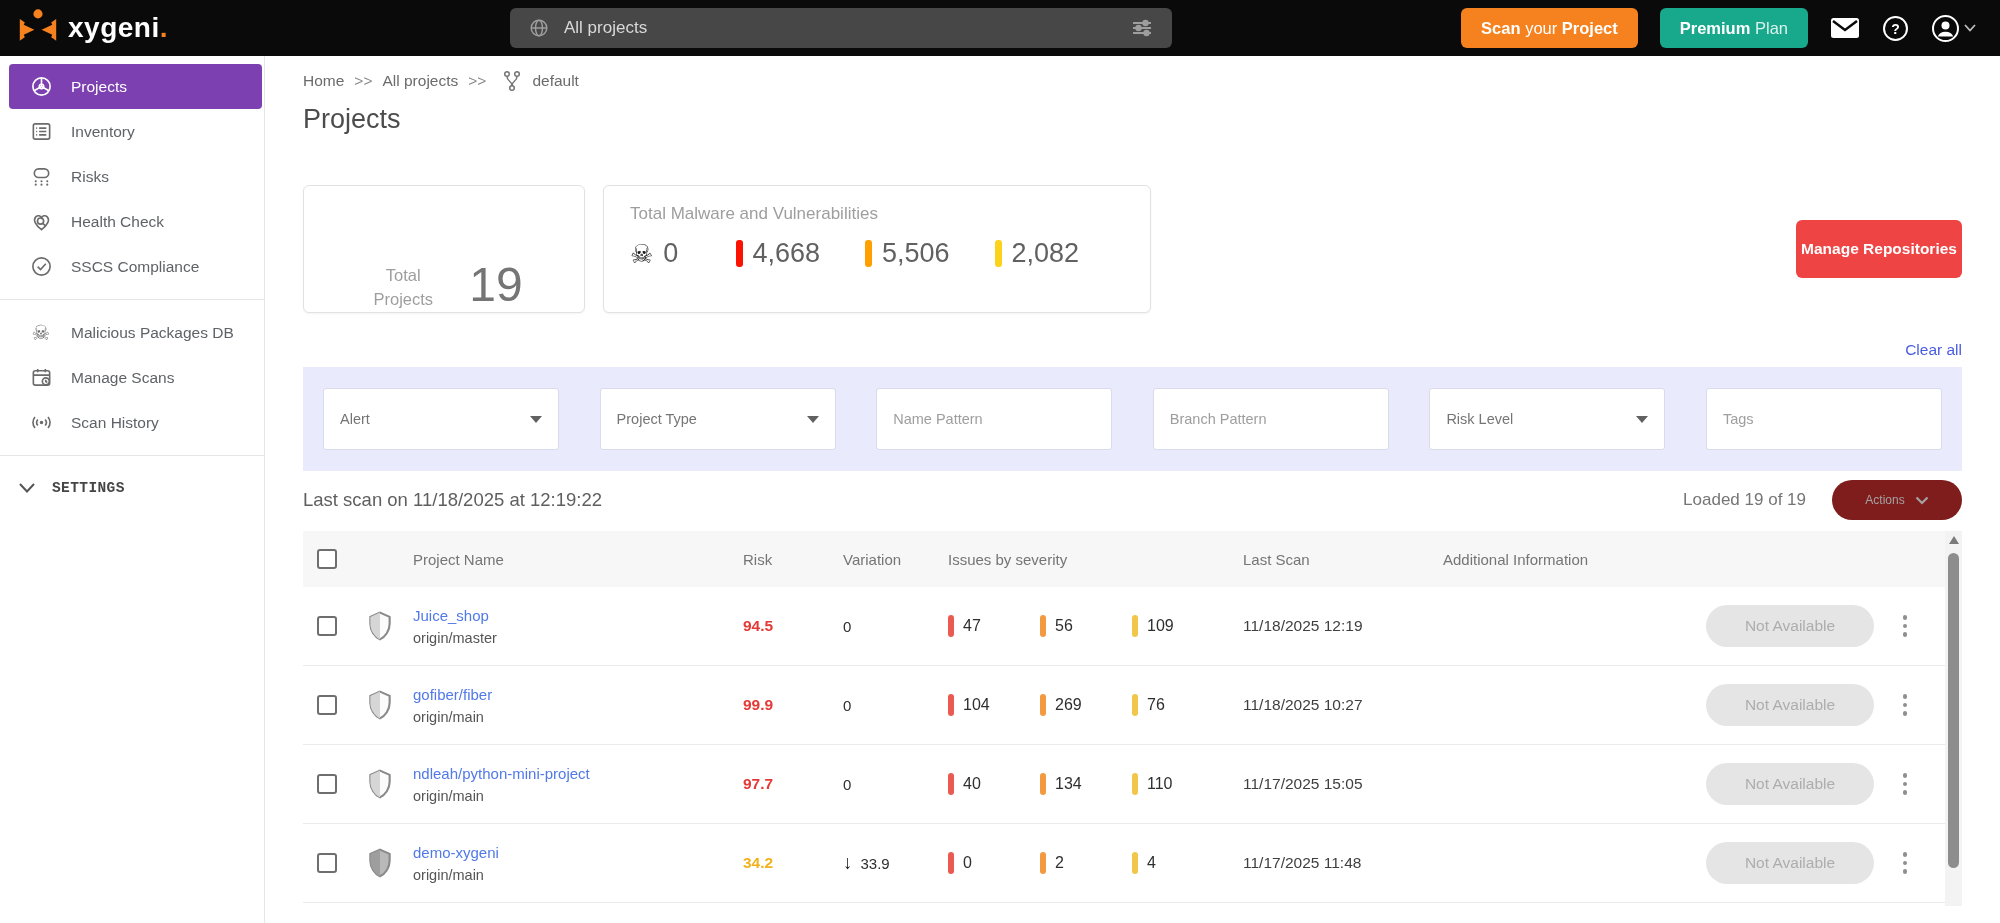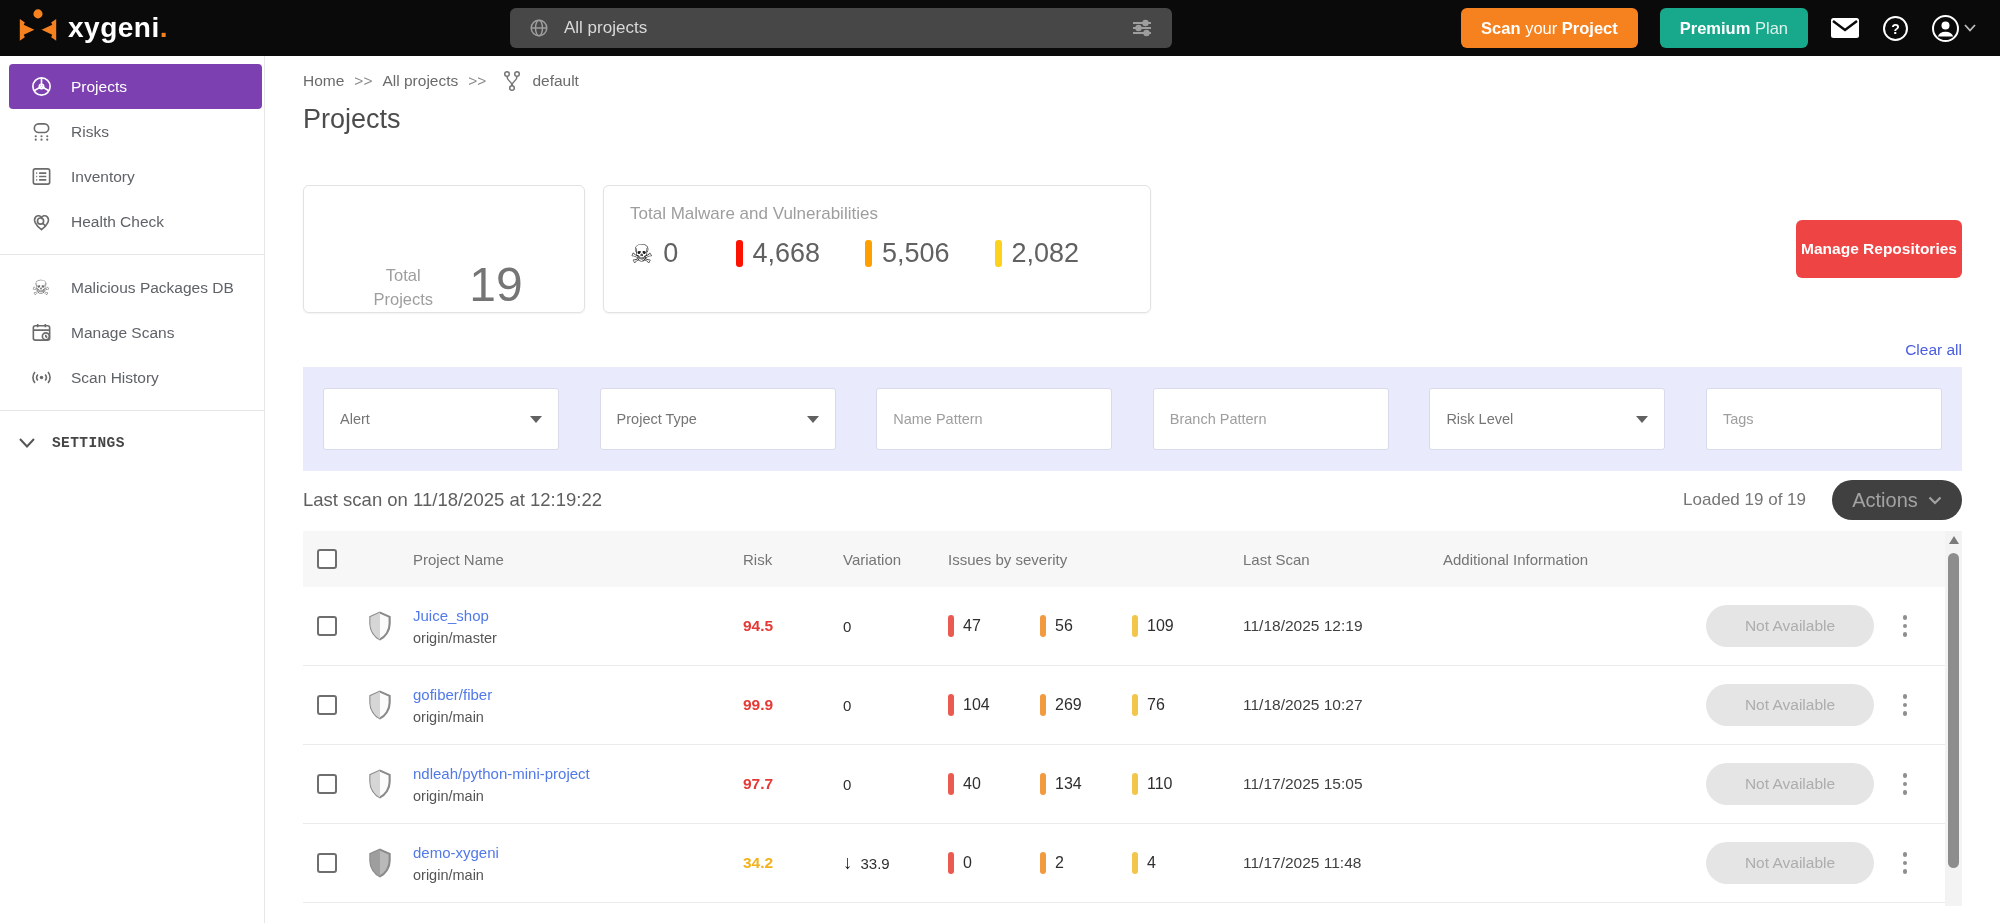--- a/index.html
+++ b/index.html
@@ -60,21 +60,21 @@
   .filter-bar { margin-top:8px; background:#e9eafb; height:104px; display:flex; align-items:center; justify-content:space-between; padding:0 20px; }
   .ffield { background:#fff; border:1px solid #d9dbea; border-radius:3px; width:236px; height:62px; display:flex; align-items:center; justify-content:space-between; padding:0 16px; color:#757575; font-size:14.5px; cursor:pointer; }
   .ffield input { border:none; outline:none; width:100%; font-size:14.5px; font-family:inherit; color:#555; }
   .ffield input::placeholder { color:#9e9e9e; }
   .dd-arrow { width:0; height:0; border-left:6px solid transparent; border-right:6px solid transparent; border-top:7px solid #616161; }
 
   
   .scan-row { display:flex; align-items:center; height:58px; }
   .last-scan-text { font-size:18.5px; color:#5f5f5f; }
   .loaded-text { margin-left:auto; color:#757575; font-size:17px; }
-  .btn-actions { margin-left:26px; width:130px; height:40px; border-radius:20px; background:#404040; color:#a3a3a3; font-size:20px; display:flex; align-items:center; justify-content:center; gap:10px; }
+  .btn-actions { margin-left:26px; width:130px; height:40px; border-radius:20px; background:#7f1d1d; color:#a3a3a3; font-size:12px; display:flex; align-items:center; justify-content:center; gap:10px; }
 
   
   .table { position:relative; margin-top:2px; height:375px; }
   .trow { display:grid; grid-template-columns:64px 46px 330px 100px 105px 295px 200px 1fr 185px 45px; align-items:center; padding-right:26px; }
   .thead { background:#f7f7f7; height:56px; color:#757575; font-size:15px; }
   .tbody-row { height:79px; border-bottom:1px solid #ebebeb; background:#fff; }
   .cb { width:20px; height:20px; border:2px solid #6e6e6e; border-radius:3px; margin-left:14px; cursor:pointer; background:#fff; }
   .shield { display:flex; align-items:center; }
   .pname { color:#5179e8; font-size:15px; cursor:pointer; }
   .pbranch { color:#555; font-size:14.5px; margin-top:6px; }
@@ -171,52 +171,61 @@
           <circle cx="12" cy="12" r="9"></circle>
             <path d="M12 12 L12 3.6 M12 12 L19.3 16.2 M12 12 L4.7 16.2"></path>
             <circle cx="12" cy="12" r="2.3"></circle>
         </svg>
       </span>
       <span>Projects</span>
     </div>
     <div class="nav-item">
       <span class="nicon">
         <svg width="23" height="23" viewBox="0 0 24 24" fill="none" stroke="currentColor" stroke-width="1.7">
+          <rect x="3.5" y="4" width="17" height="16" rx="2"></rect>
+          <path d="M9.5 8.5 H17 M9.5 12 H17 M9.5 15.5 H17"></path>
+          <path d="M6.5 8.5 H7.5 M6.5 12 H7.5 M6.5 15.5 H7.5"></path>
+        </svg>
+      </span>
+      <span>Inventory</span>
+    </div>
+    <div class="nav-item">
+      <span class="nicon">
+        <svg width="23" height="23" viewBox="0 0 24 24" fill="none" stroke="currentColor" stroke-width="1.7">
           <rect x="4.5" y="4" width="15" height="9" rx="4.5"></rect>
           <g fill="currentColor" stroke="none">
               <circle cx="6" cy="17" r="1.1"></circle>
               <circle cx="12" cy="17" r="1.1"></circle>
               <circle cx="18" cy="17" r="1.1"></circle>
               <circle cx="6" cy="20.5" r="1.1"></circle>
               <circle cx="12" cy="20.5" r="1.1"></circle>
               <circle cx="18" cy="20.5" r="1.1"></circle>
             </g>
         </svg>
       </span>
       <span>Risks</span>
     </div>
     <div class="nav-item">
       <span class="nicon">
         <svg width="23" height="23" viewBox="0 0 24 24" fill="none" stroke="currentColor" stroke-width="1.7">
-          <rect x="3.5" y="4" width="17" height="16" rx="2"></rect>
-          <path d="M9.5 8.5 H17 M9.5 12 H17 M9.5 15.5 H17"></path>
-          <path d="M6.5 8.5 H7.5 M6.5 12 H7.5 M6.5 15.5 H7.5"></path>
-        </svg>
-      </span>
-      <span>Inventory</span>
-    </div>
-    <div class="nav-item">
-      <span class="nicon">
-        <svg width="23" height="23" viewBox="0 0 24 24" fill="none" stroke="currentColor" stroke-width="1.7">
           <path d="M12 20.5 C5.5 15.5 3 10.5 6 7.2 C8.2 5 11 6 12 8.2 C13 6 15.8 5 18 7.2 C21 10.5 18.5 15.5 12 20.5 Z"></path>
           <circle cx="11" cy="11.5" r="3.2"></circle>
             <path d="M13.4 13.9 L16.2 16.7"></path>
         </svg>
       </span>
       <span>Health Check</span>
+    </div>
+    <div class="nav-item">
+      <span class="nicon">
+        <svg width="23" height="23" viewBox="0 0 24 24" fill="none" stroke="currentColor" stroke-width="1.7">
+          <circle cx="12" cy="12" r="9"></circle>
+            <path d="M8 12.2 L11 15.2 L16.5 9.2"></path>
+        </svg>
+      </span>
+      <span>SSCS Compliance</span>
     </div>
 
     <div class="nav-divider"></div>
 
     <div class="nav-item">
       <span class="nicon skull-glyph">☠</span>
       <span>Malicious Packages DB</span>
     </div>
     <div class="nav-item">
       <span class="nicon">

